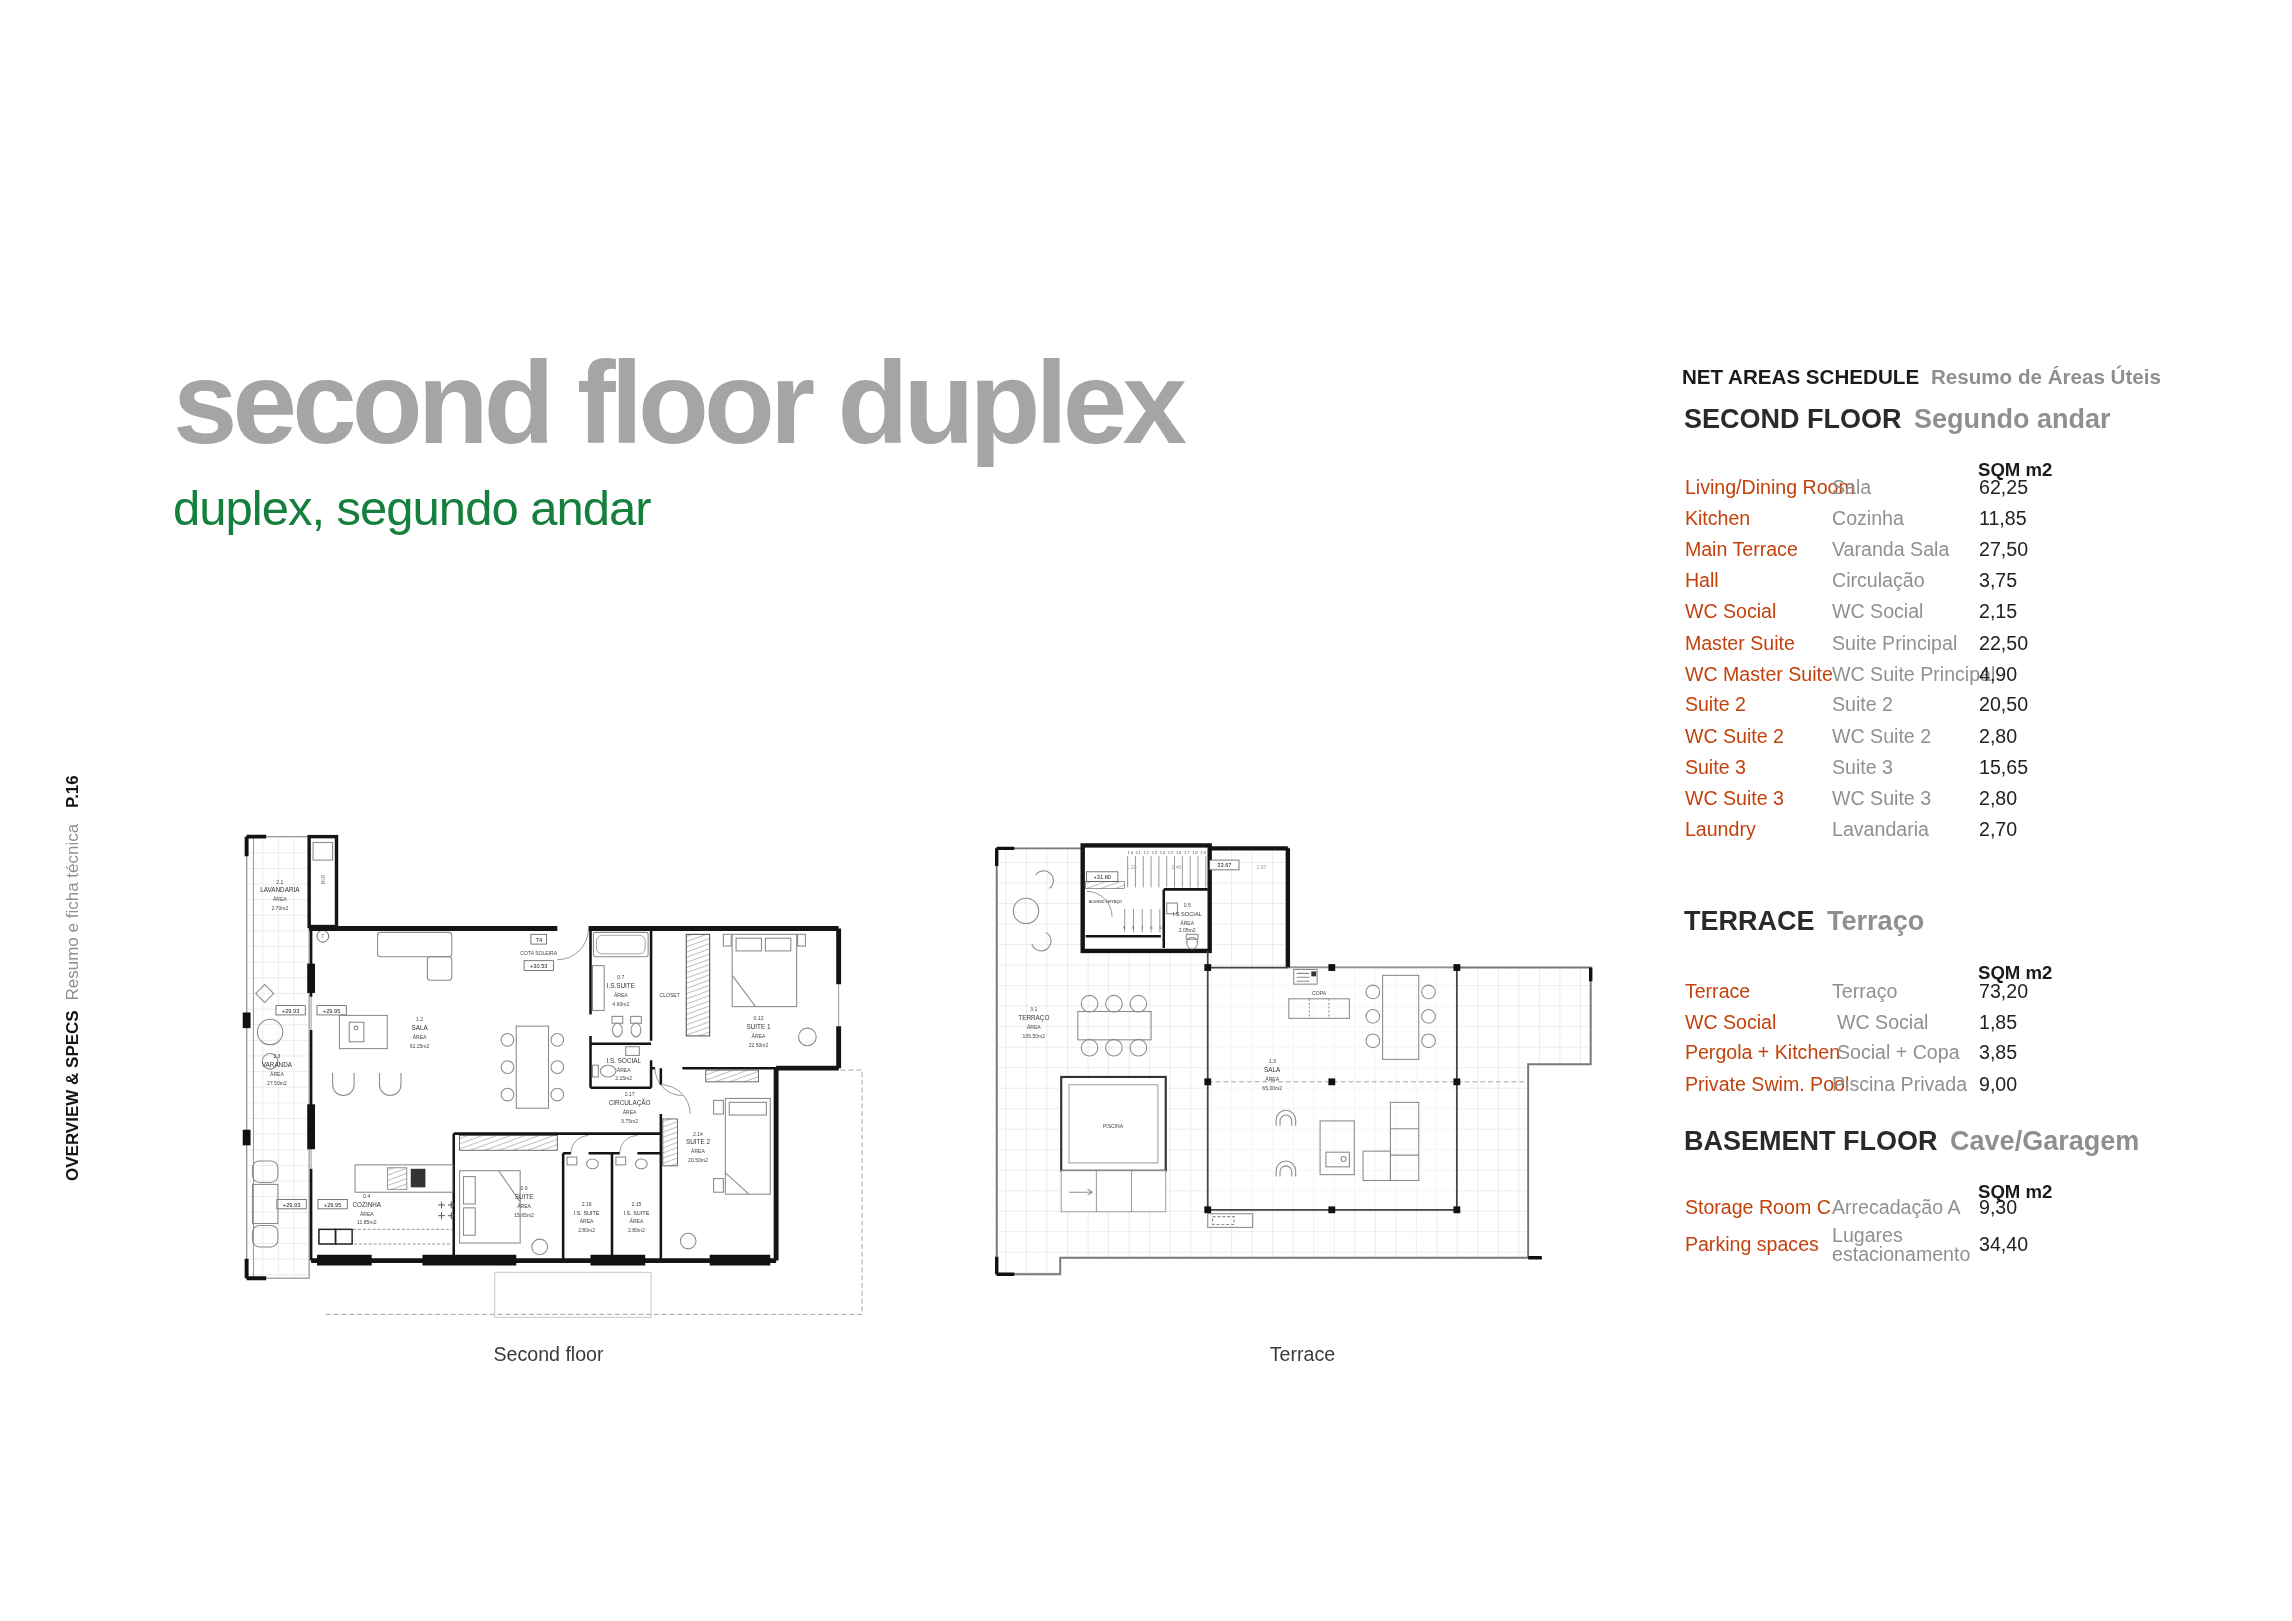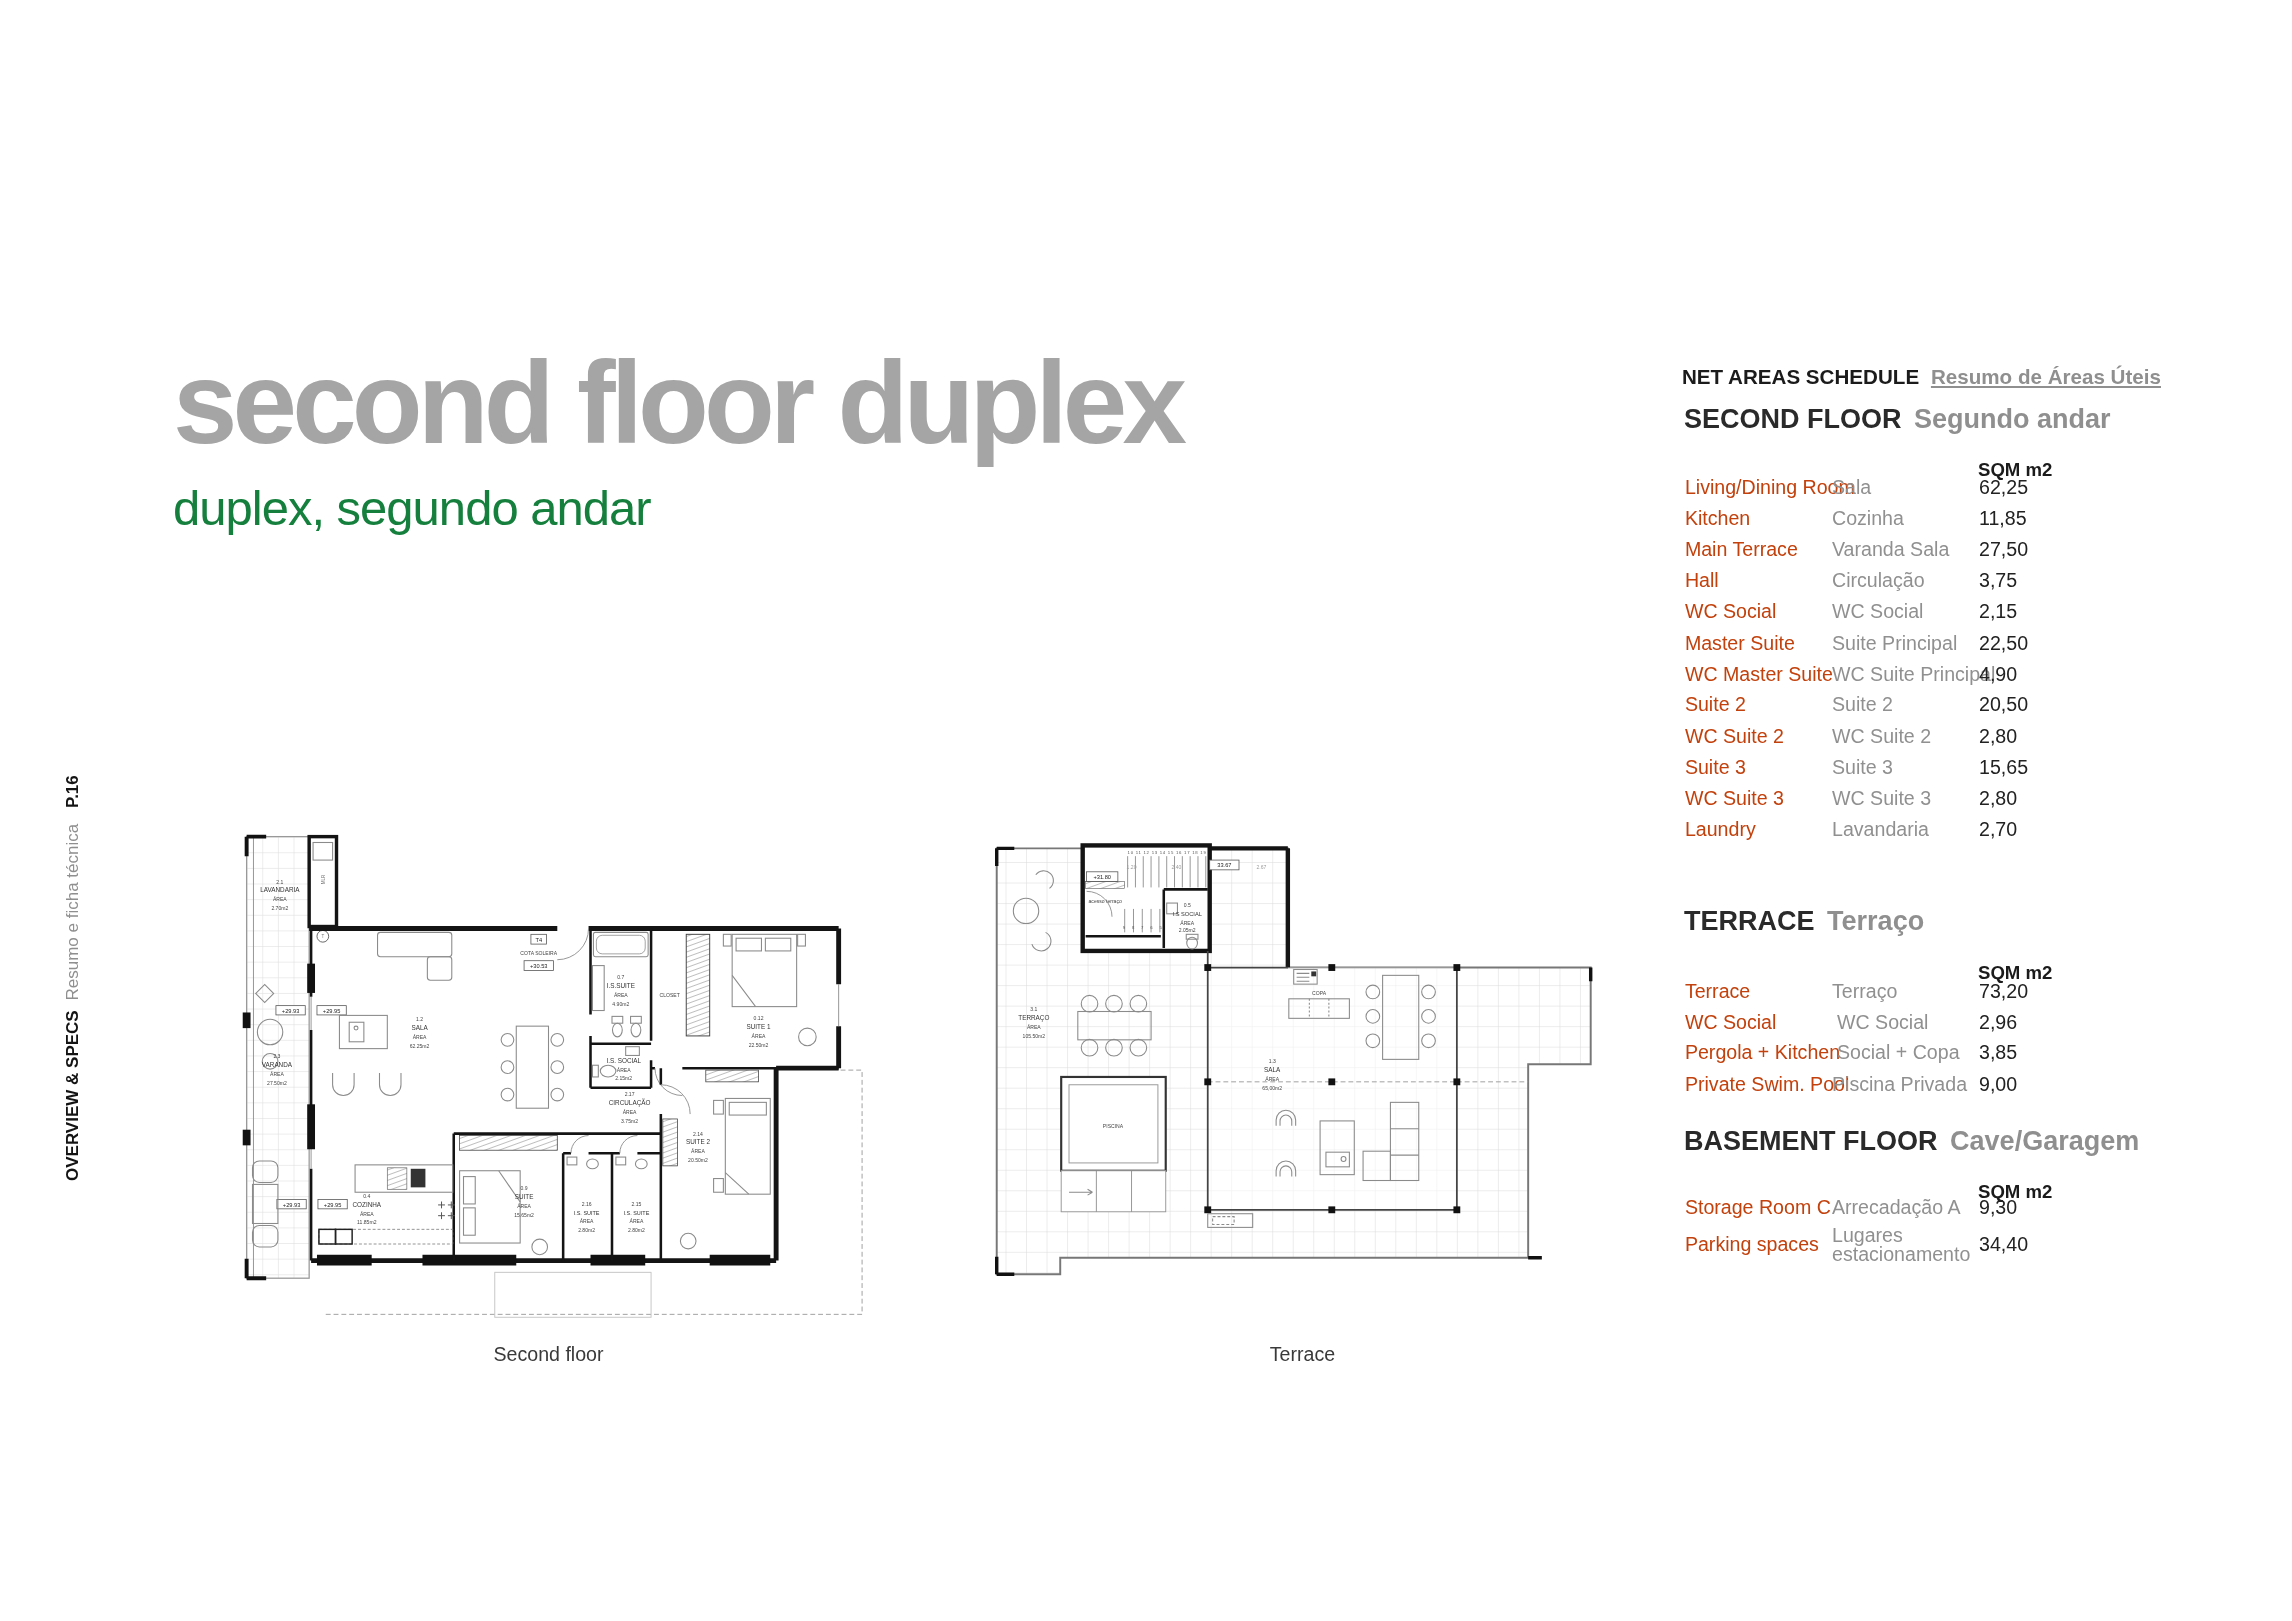--- a/index.html
+++ b/index.html
@@ -14,21 +14,21 @@
   #sub-title{font-size:49px;color:#15803d;letter-spacing:-1px;margin-top:19px;}
   
   .vert{position:absolute;transform:rotate(-90deg);transform-origin:0 0;white-space:nowrap;font-size:17px;}
   #page-number{left:63px;top:808px;font-weight:bold;color:#141414;}
   #section-label{left:63px;top:1181px;color:#141414;}
   #section-label .bold{font-weight:bold;}
   #section-label .pt{color:#8f8f8f;margin-left:9.8px;}
   
   #sched{left:1678px;top:365px;width:490px;height:931px;}
   #sched .nas{position:absolute;left:3.9px;top:0;font-size:20.6px;font-weight:bold;white-space:nowrap;}
-  #sched .nas .pt{font-weight:normal;color:#8f8f8f;margin-left:11.8px;font-weight:bold;text-decoration:underline;}
+  #sched .nas .pt{font-weight:normal;color:#8f8f8f;margin-left:11.8px;font-weight:bold;}
   #sched .sec-title{position:absolute;left:5.9px;font-size:27px;font-weight:bold;white-space:nowrap;color:#2a2a2a;}
   #sched .sec-title .pt{color:#8f8f8f;margin-left:12.7px;}
   #sched .sqmh{position:absolute;left:300px;font-size:18.6px;font-weight:bold;white-space:nowrap;margin-top:12px;}
   #sched .row{position:absolute;left:0;width:490px;height:31px;}
   #sched .row .en{position:absolute;left:6.9px;top:0;font-size:19.6px;white-space:nowrap;color:#c2410c;}
   #sched .row .pt{position:absolute;left:154px;top:0;font-size:19.6px;white-space:nowrap;color:#909090;}
   #sched .row .sqm{position:absolute;left:301px;top:0;font-size:19.6px;white-space:nowrap;color:#222;}
   #sched .row .pt.wrap{width:147px;white-space:normal;line-height:18.6px;top:-6.9px;}
   
   .plan{position:absolute;}
@@ -136,21 +136,21 @@
   </div>
   <div class="sqmh" style="top:585px">SQM m2</div>
   <div class="row" style="top:615px">
       <span class="en">Terrace</span>
       <span class="pt">Terraço</span>
       <span class="sqm">73,20</span>
     </div>
   <div class="row" style="top:646px">
       <span class="en">WC Social</span>
       <span class="pt" style="left:159px">WC Social</span>
-      <span class="sqm">2,96</span>
+      <span class="sqm">1,85</span>
     </div>
   <div class="row" style="top:676px">
       <span class="en">Pergola + Kitchen</span>
       <span class="pt" style="left:159px">Social + Copa</span>
       <span class="sqm">3,85</span>
     </div>
   <div class="row" style="top:708px">
       <span class="en">Private Swim. Pool</span>
       <span class="pt">Piscina Privada</span>
       <span class="sqm">9,00</span>

